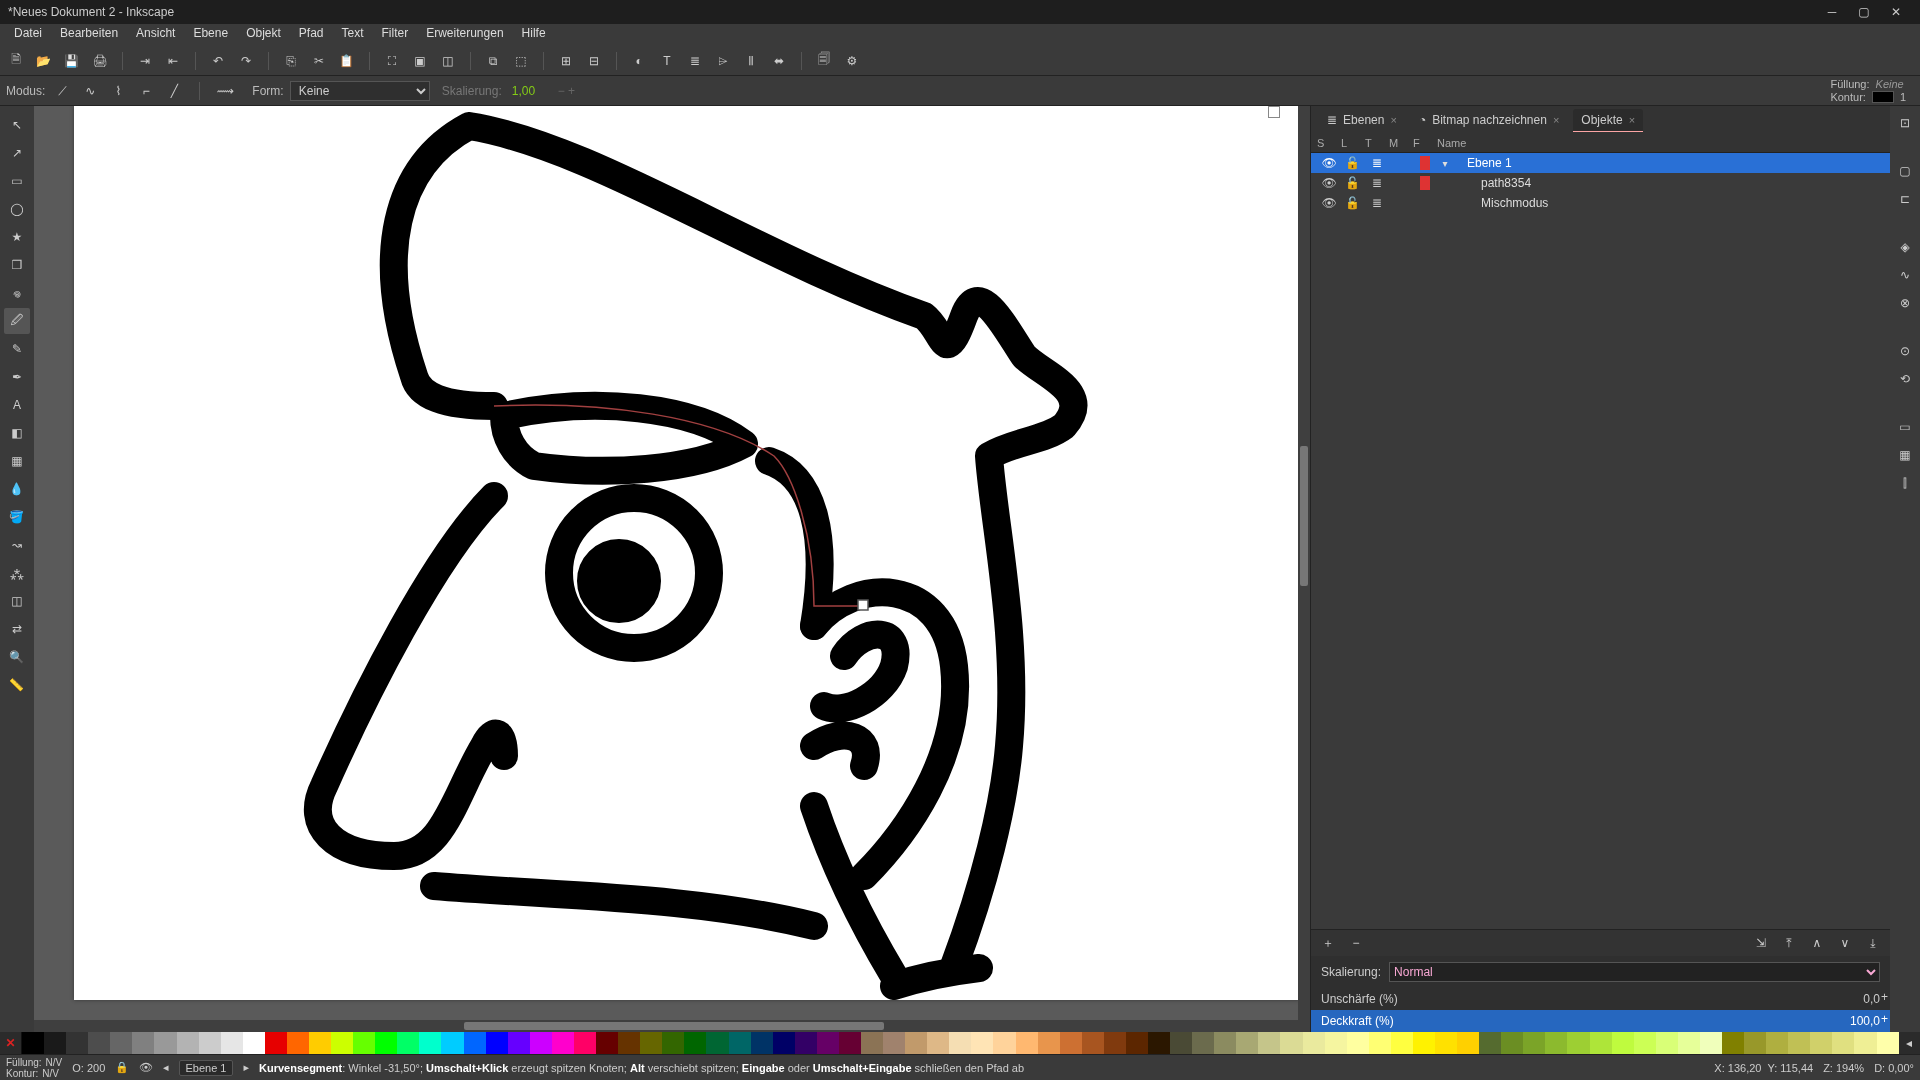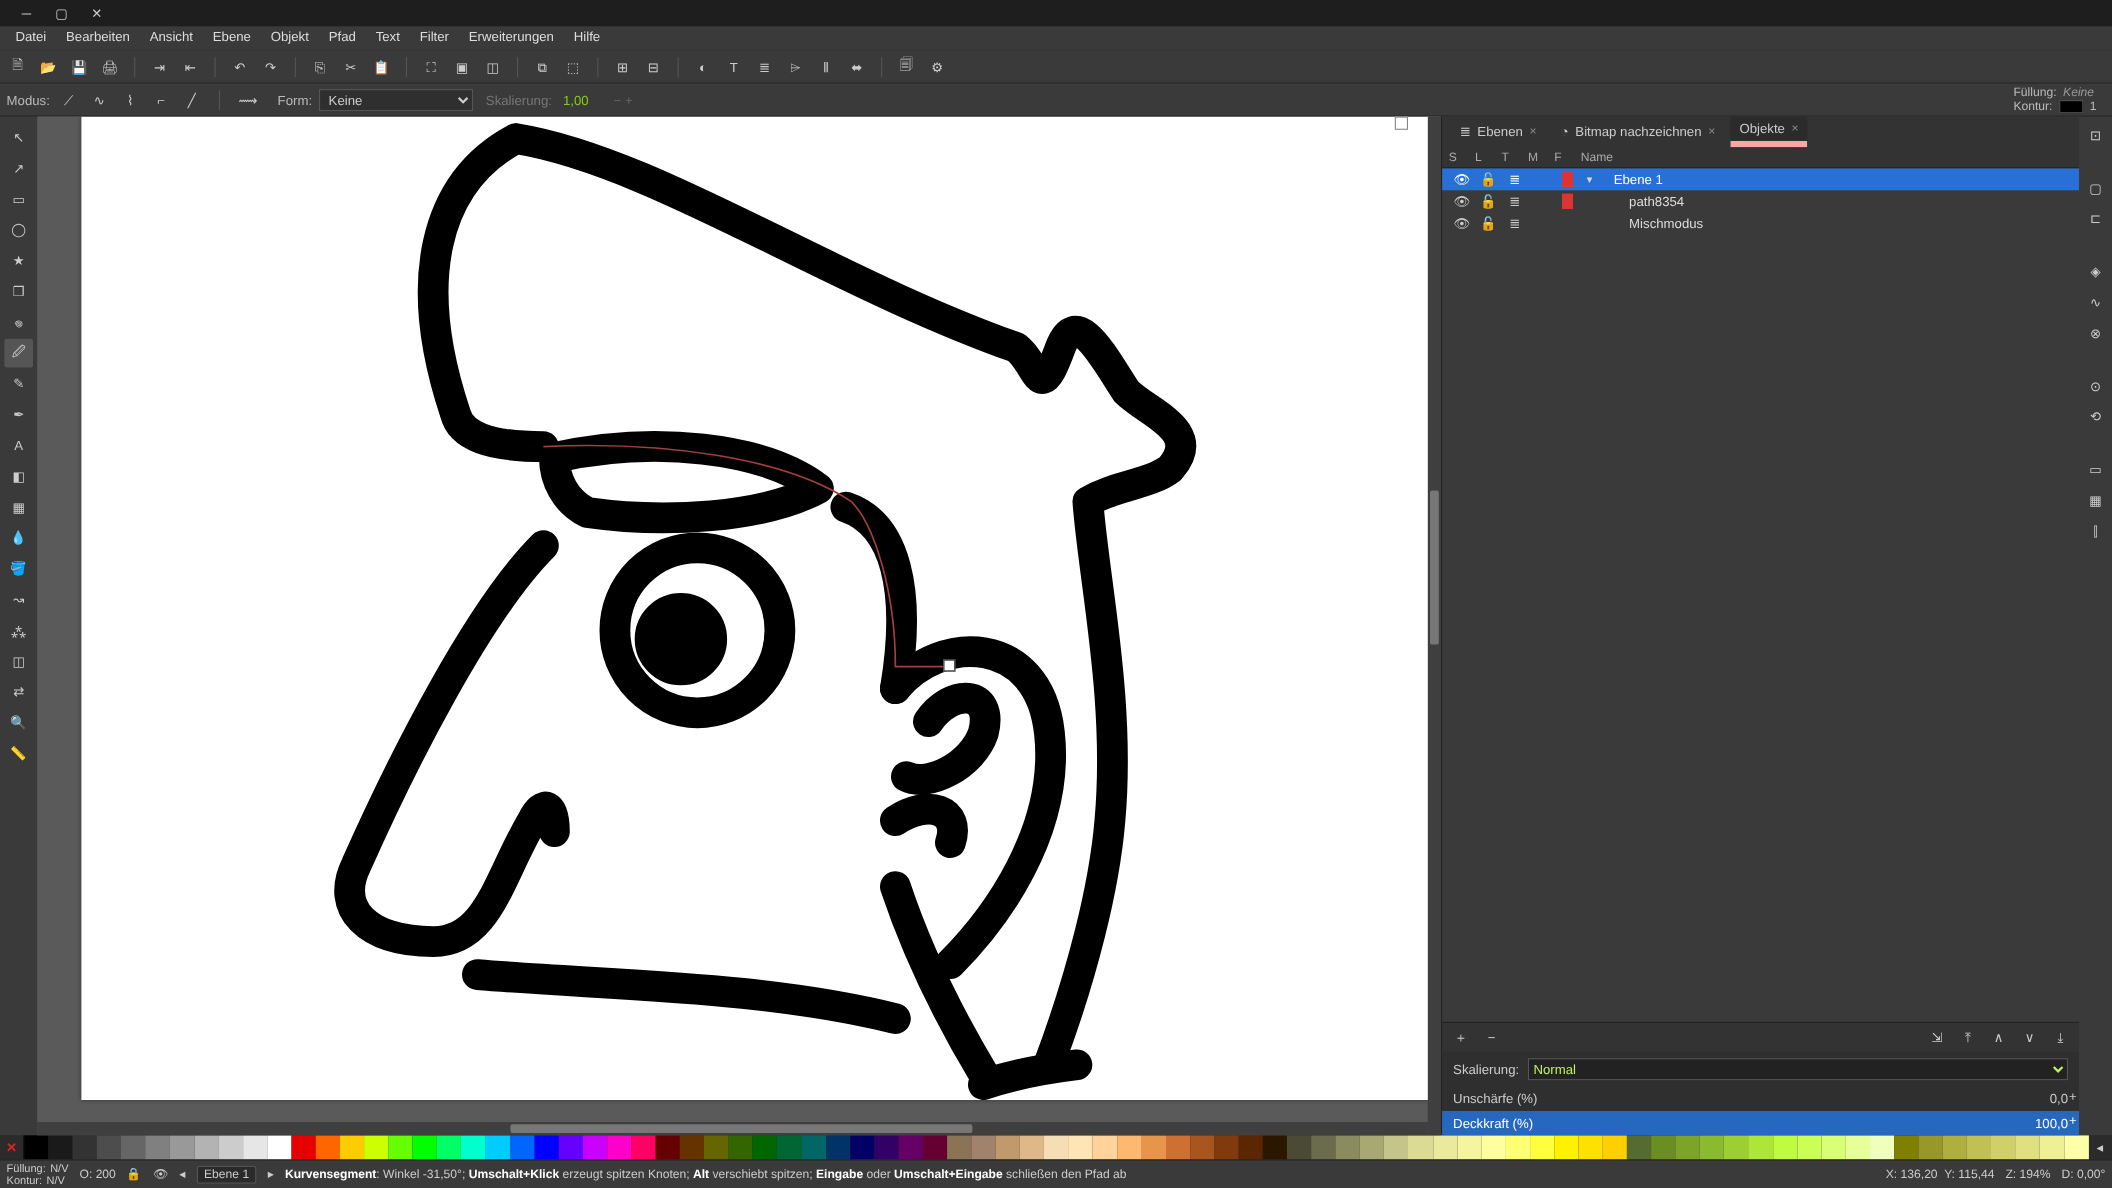--- a/index.html
+++ b/index.html
@@ -51,35 +51,35 @@
 .vscroll .thumb { position:absolute; left:2px; right:2px; top:340px; height:140px; background:#777; border-radius:2px; }
 .hscroll { height:12px; background:#3f3f3f; position:relative; margin-right:12px; }
 .hscroll .thumb { position:absolute; top:2px; bottom:2px; left:430px; width:420px; background:#777; border-radius:2px; }
 .canvas-corner { position:absolute; right:0; bottom:0; width:12px; height:12px; background:#3f3f3f; }
 .page-marker { position:absolute; top:0; right:30px; width:12px; height:12px; background:#fff; border:1px solid #888; }
 
 
 .dock { width: 580px; background: #3a3a3a; display: flex; flex-direction: column; border-left: 1px solid #222; }
 .dock-tabs { display: flex; align-items: center; height: 28px; gap: 6px; padding: 0 8px; background: #333; }
 .dock-tab { padding: 4px 8px; font-size: 12px; color: #ccc; display: flex; align-items: center; gap: 6px; border-radius:3px 3px 0 0; }
-.dock-tab.active { background: #2b2b2b; border-bottom:6px solid #fca5a5; }
+.dock-tab.active { background: #2b2b2b; border-bottom:1px solid #fca5a5; }
 .dock-tab .x { color:#888; font-size:11px; }
 .layer-head { display: grid; grid-template-columns: 24px 24px 24px 24px 24px 1fr; font-size: 11px; color: #aaa; padding: 3px 6px; border-bottom: 1px solid #222; background:#333; }
 .layer-list { flex: 1; overflow: hidden; }
 .layer-row { display: grid; grid-template-columns: 24px 24px 24px 24px 24px 16px 14px 1fr; align-items: center; padding: 3px 6px; font-size: 12px; color: #ddd; }
 .layer-row .ico { display:flex; justify-content:center; color:#ccc; }
 .layer-row .color-chip { width:10px; height:14px; background:#de3333; }
 .layer-row.selected { background: #2970d6; color:#fff; }
 .layer-row.selected .ico { color:#fff; }
 .layer-row .expander { color:#ddd; font-size:10px; display:flex; justify-content:center; }
 .layer-bottom { padding: 4px 8px; display:flex; gap:10px; align-items:center; border-top:1px solid #222; background:#333; }
 .layer-bottom .lb-btn { width:18px; height:18px; color:#ccc; display:flex; align-items:center; justify-content:center; }
 .layer-bottom .lb-spacer { flex:1; }
 .blend-row { display:flex; align-items:center; gap:8px; padding:6px 10px; background:#2f2f2f; font-size:12px; }
-.blend-row select { flex:1; background:#222; color:#bef264; border:1px solid #555; height:20px; font-size:12px; }
+.blend-row select { flex:1; background:#222; color:#f9a8d4; border:1px solid #555; height:20px; font-size:12px; }
 .slider-row { display:flex; align-items:center; justify-content:space-between; padding:4px 10px; font-size:12px; background:#2f2f2f; position:relative; height:22px; }
 .slider-row.filled { background: linear-gradient(to right, #2667bf 0%, #2667bf 100%); color:#fff; }
 .slider-row .plus { position:absolute; right:2px; top:2px; color:#ccc; font-size:12px; }
 
 
 .palette { height: 22px; background: #2b2b2b; display: flex; overflow: hidden; }
 .palette .none-sw { width:22px; display:flex; align-items:center; justify-content:center; color:#d22; font-weight:bold; border-right:1px solid #111; }
 .palette .sw { flex:1; min-width:6px; }
 .palette .more { width:22px; display:flex; align-items:center; justify-content:center; color:#ccc; }
 
@@ -89,20 +89,21 @@
 .statusbar .fs-col .r { display:flex; gap:4px; }
 .statusbar .hint { flex:1; white-space:nowrap; overflow:hidden; text-overflow:ellipsis; }
 .statusbar .hint b { color:#fff;margin-top:24px; }
 .statusbar .coord { display:flex; gap:6px; }
 .statusbar .layer-chip { background:#2a2a2a; padding:1px 6px; border:1px solid #555; border-radius:2px; }
 </style>
 </head>
 <body>
 
 <div class="titlebar">
+  <span class="title">*Neues Dokument 2 - Inkscape</span>
   <div class="winbtn">─</div>
   <div class="winbtn">▢</div>
   <div class="winbtn">✕</div>
 </div>
 
 <div class="menubar">
   <div class="menu-item">Datei</div>
   <div class="menu-item">Bearbeiten</div>
   <div class="menu-item">Ansicht</div>
   <div class="menu-item">Ebene</div>

